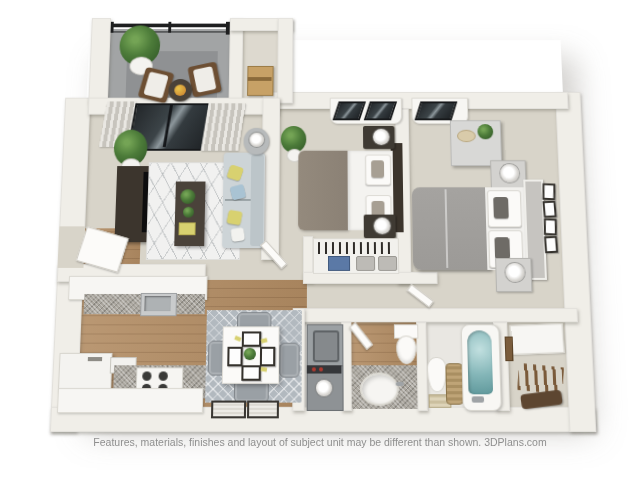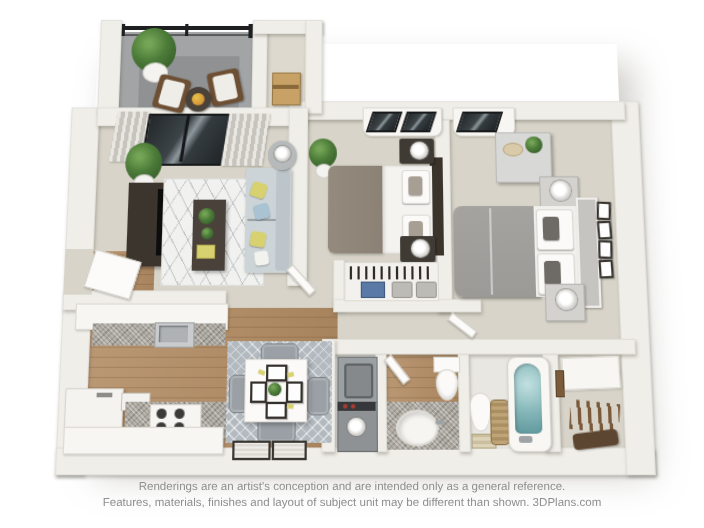--- a/index.html
+++ b/index.html
@@ -230,15 +230,14 @@
   <div class="a" style="left:468px;top:394px;width:12px;height:6px;background:#9fa3a6;border-radius:2px;"></div>
 
   <div class="a whitef" style="left:508px;top:324px;width:50px;height:27px;transform:rotate(-2deg);"></div>
   <div class="a" style="left:502px;top:336px;width:6px;height:22px;background:#7a5c3c;border:1px solid #5c4428;"></div>
   <div class="a" style="left:514px;top:364px;width:44px;height:26px;background:repeating-linear-gradient(80deg,#7a5a3a 0 3px,rgba(0,0,0,0) 3px 9px);transform:rotate(6deg);"></div>
   <div class="a" style="left:516px;top:390px;width:40px;height:14px;background:#5d4631;border-radius:4px;transform:rotate(-7deg);box-shadow:1px 1px 2px rgba(0,0,0,.35);"></div>
 
 </div>
 
 <div id="footer" style="top:435px;">
-  <div>Renderings are an artist's conception and are intended only as a general reference.</div>
   <div>Features, materials, finishes and layout of subject unit may be different than shown. 3DPlans.com</div>
 </div>
 
 </body></html>

